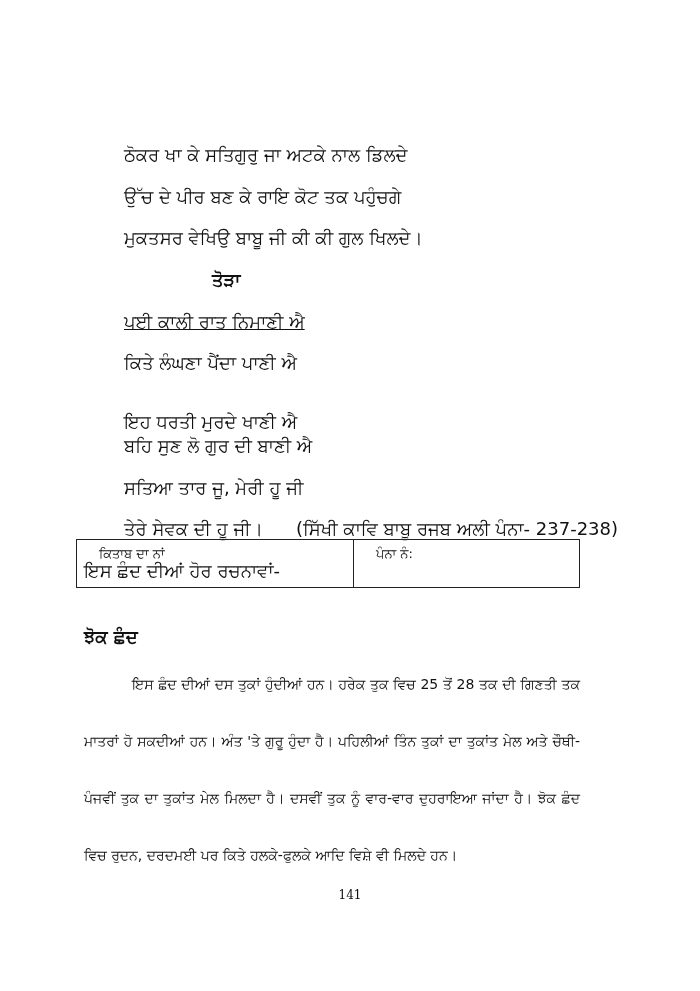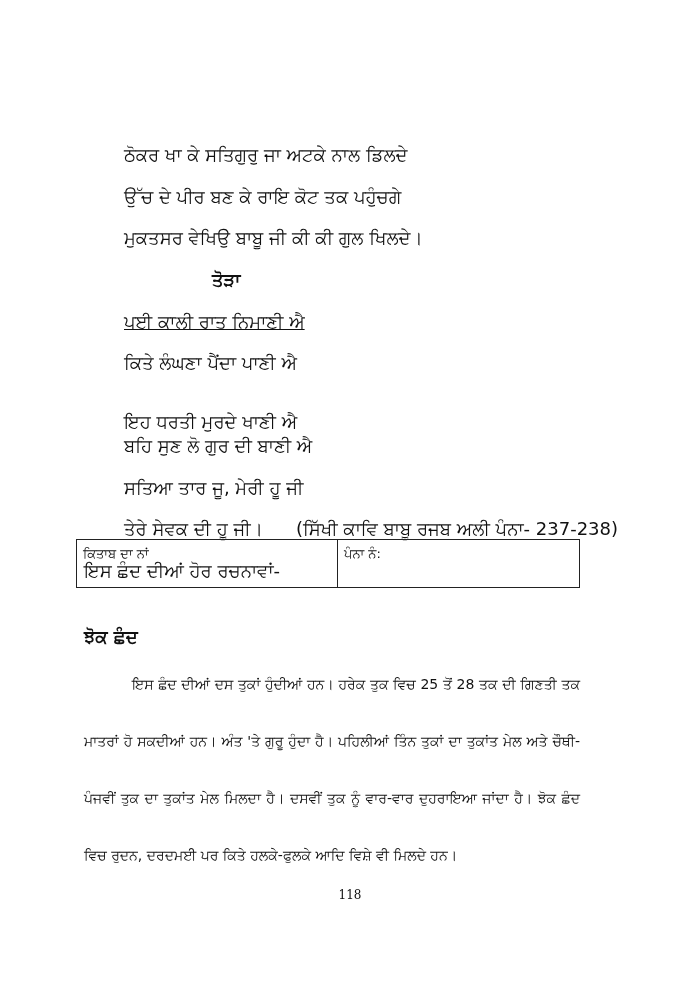--- a/index.html
+++ b/index.html
@@ -6,21 +6,21 @@
   body { width:700px; height:991px; position:relative; overflow:hidden;
          font-family:"DejaVu Sans", sans-serif; color:#111; }
   .line { position:absolute; font-size:18px; white-space:nowrap; line-height:18px; }
   .verse { left:124px; }
   .heading { font-weight:bold; }
   .para { position:absolute; left:84px; width:496px; font-size:14px; line-height:57px;
           text-align:justify; text-align-last:left; }
   .para .indent { display:inline-block; width:48px; }
   table.works { position:absolute; left:76px; top:539px; width:504px; border-collapse:collapse;
                 font-size:13px; }
-  table.works td { border:1.2px solid #222; height:41px; vertical-align:top; padding:6px 6px 0 6px; }
+  table.works td { border:1.2px solid #222; height:41px; vertical-align:top; padding:6px 6px 0 22px; }
   table.works td.c1 { width:248px; }
   .pageno { position:absolute; top:888px; left:0; width:700px; text-align:center;
             font-family:"DejaVu Serif", serif; font-size:12px; }
 </style>
 </head>
 <body>
 
 <div>
 
   <div class="line verse" style="top:146px;">ਠੋਕਰ ਖਾ ਕੇ ਸਤਿਗੁਰੁ ਜਾ ਅਟਕੇ ਨਾਲ ਡਿਲਦੇ</div>
@@ -45,14 +45,14 @@
       <td class="c1">ਕਿਤਾਬ ਦਾ ਨਾਂ</td>
       <td>ਪੰਨਾ ਨੰ:</td>
     </tr>
   </tbody>
     </table>
 
   <div class="line heading" style="top:628px; left:84px;">ਝੋਕ ਛੰਦ</div>
 
   <div class="para" style="top:656px;"><span class="indent"></span><span>ਇਸ ਛੰਦ ਦੀਆਂ ਦਸ ਤੁਕਾਂ ਹੁੰਦੀਆਂ ਹਨ। ਹਰੇਕ ਤੁਕ ਵਿਚ 25 ਤੋਂ 28 ਤਕ ਦੀ ਗਿਣਤੀ ਤਕ ਮਾਤਰਾਂ ਹੋ ਸਕਦੀਆਂ ਹਨ। ਅੰਤ 'ਤੇ ਗੁਰੂ ਹੁੰਦਾ ਹੈ। ਪਹਿਲੀਆਂ ਤਿੰਨ ਤੁਕਾਂ ਦਾ ਤੁਕਾਂਤ ਮੇਲ ਅਤੇ ਚੌਥੀ-ਪੰਜਵੀਂ ਤੁਕ ਦਾ ਤੁਕਾਂਤ ਮੇਲ ਮਿਲਦਾ ਹੈ। ਦਸਵੀਂ ਤੁਕ ਨੂੰ ਵਾਰ-ਵਾਰ ਦੁਹਰਾਇਆ ਜਾਂਦਾ ਹੈ। ਝੋਕ ਛੰਦ ਵਿਚ ਰੁਦਨ, ਦਰਦਮਈ ਪਰ ਕਿਤੇ ਹਲਕੇ-ਫੁਲਕੇ ਆਦਿ ਵਿਸ਼ੇ ਵੀ ਮਿਲਦੇ ਹਨ।</span></div>
 
-  <div class="pageno">118</div>
+  <div class="pageno">141</div>
 </div>
 
 </body></html>

